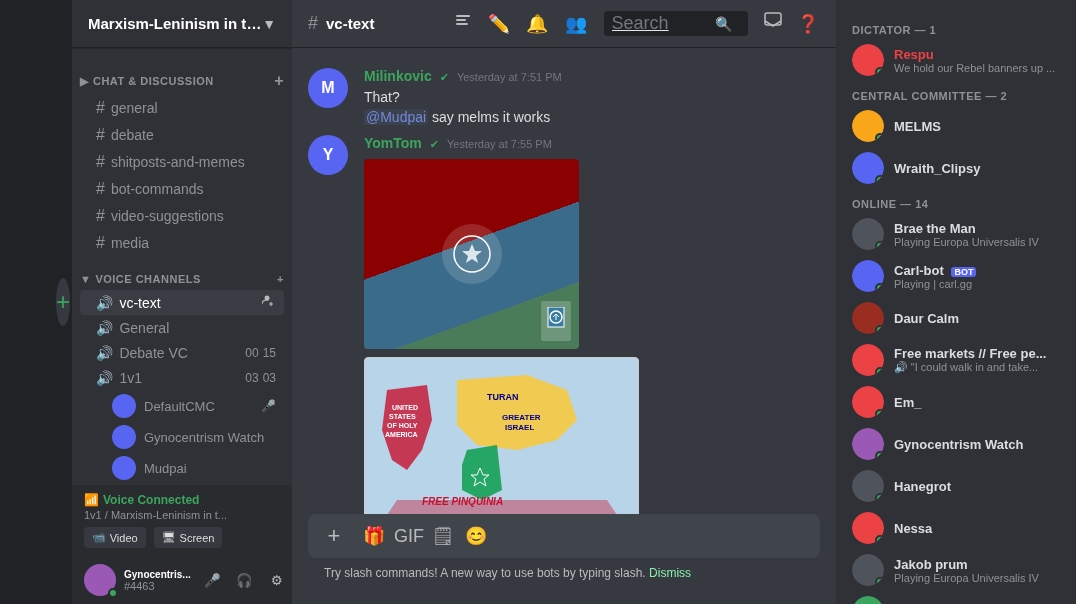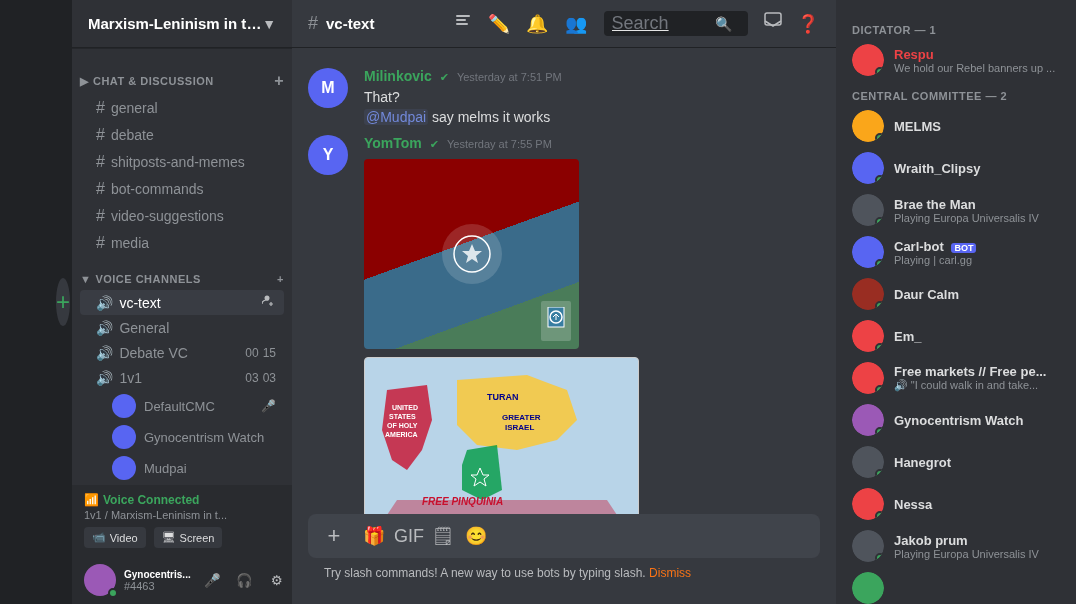--- a/index.html
+++ b/index.html
@@ -75,21 +75,21 @@
 
     
     .message-input-area { padding: 0 16px 16px; flex-shrink: 0; }
     .message-input-bar { background: #40444b; border-radius: 8px; display: flex; align-items: center; padding: 0 8px; gap: 8px; }
     .message-add-btn { background: none; border: none; color: #b9bbbe; cursor: pointer; font-size: 22px; width: 36px; height: 44px; display: flex; align-items: center; justify-content: center; }
     .message-input { flex: 1; background: none; border: none; color: #dcddde; font-size: 14px; outline: none; padding: 12px 0; }
     .message-input::placeholder { color: #72767d; }
     .message-input-actions { display: flex; gap: 4px; align-items: center; }
     .msg-input-btn { background: none; border: none; color: #b9bbbe; cursor: pointer; font-size: 18px; width: 30px; height: 30px; display: flex; align-items: center; justify-content: center; }
     .slash-tip { padding: 8px 16px; font-size: 12px; color: #b9bbbe; }
-    .slash-tip a { color: #f97316; cursor: pointer; }
+    .slash-tip a { color: #86efac; cursor: pointer; }
 
     
     .members-sidebar { width: 240px; background: #2f3136; padding: 16px 8px; overflow-y: auto; flex-shrink: 0; }
     .members-category { font-size: 11px; font-weight: 700; color: #8e9297; text-transform: uppercase; letter-spacing: 0.5px; padding: 8px 8px 4px; }
     .member-item { display: flex; align-items: center; gap: 10px; padding: 4px 8px; border-radius: 4px; cursor: pointer; margin-bottom: 2px; }
     .member-avatar { width: 32px; height: 32px; border-radius: 50%; flex-shrink: 0; position: relative; overflow: hidden; }
     .member-avatar-bg { width: 100%; height: 100%; border-radius: 50%; }
     .member-info { flex: 1; overflow: hidden; }
     .member-name { font-size: 13px; font-weight: 600; color: #dcddde; white-space: nowrap; overflow: hidden; text-overflow: ellipsis; }
     .member-name.red { color: #ed4245; }
@@ -425,20 +425,21 @@
   <div class="member-item">
     <div class="member-avatar">
       <div class="member-avatar-bg av-blue" style="width:100%;height:100%;"></div>
       <div class="member-online-dot online"></div>
     </div>
     <div class="member-info">
       <div class="member-name">Wraith_Clipsy</div>
     </div>
   </div>
 
+  <div class="members-category">ONLINE — 14</div>
 
   <div class="member-item">
     <div class="member-avatar">
       <div class="member-avatar-bg av-gray" style="width:100%;height:100%;"></div>
       <div class="member-online-dot online"></div>
     </div>
     <div class="member-info">
       <div class="member-name">Brae the Man</div>
       <div class="member-status">Playing Europa Universalis IV</div>
     </div>
@@ -464,37 +465,37 @@
       <div class="member-name">Daur Calm</div>
     </div>
   </div>
 
   <div class="member-item">
     <div class="member-avatar">
       <div class="member-avatar-bg av-red" style="width:100%;height:100%;"></div>
       <div class="member-online-dot online"></div>
     </div>
     <div class="member-info">
-      <div class="member-name">Em_</div>
-    </div>
-  </div>
-
-  <div class="member-item">
-    <div class="member-avatar">
-      <div class="member-avatar-bg av-red" style="width:100%;height:100%;"></div>
-      <div class="member-online-dot online"></div>
-    </div>
-    <div class="member-info">
       <div class="member-name">Free markets // Free pe...</div>
       <div class="member-status">🔊 "I could walk in and take...</div>
     </div>
   </div>
 
   <div class="member-item">
     <div class="member-avatar">
+      <div class="member-avatar-bg av-red" style="width:100%;height:100%;"></div>
+      <div class="member-online-dot online"></div>
+    </div>
+    <div class="member-info">
+      <div class="member-name">Em_</div>
+    </div>
+  </div>
+
+  <div class="member-item">
+    <div class="member-avatar">
       <div class="member-avatar-bg av-purple" style="width:100%;height:100%;"></div>
       <div class="member-online-dot online"></div>
     </div>
     <div class="member-info">
       <div class="member-name">Gynocentrism Watch</div>
     </div>
   </div>
 
   <div class="member-item">
     <div class="member-avatar">

